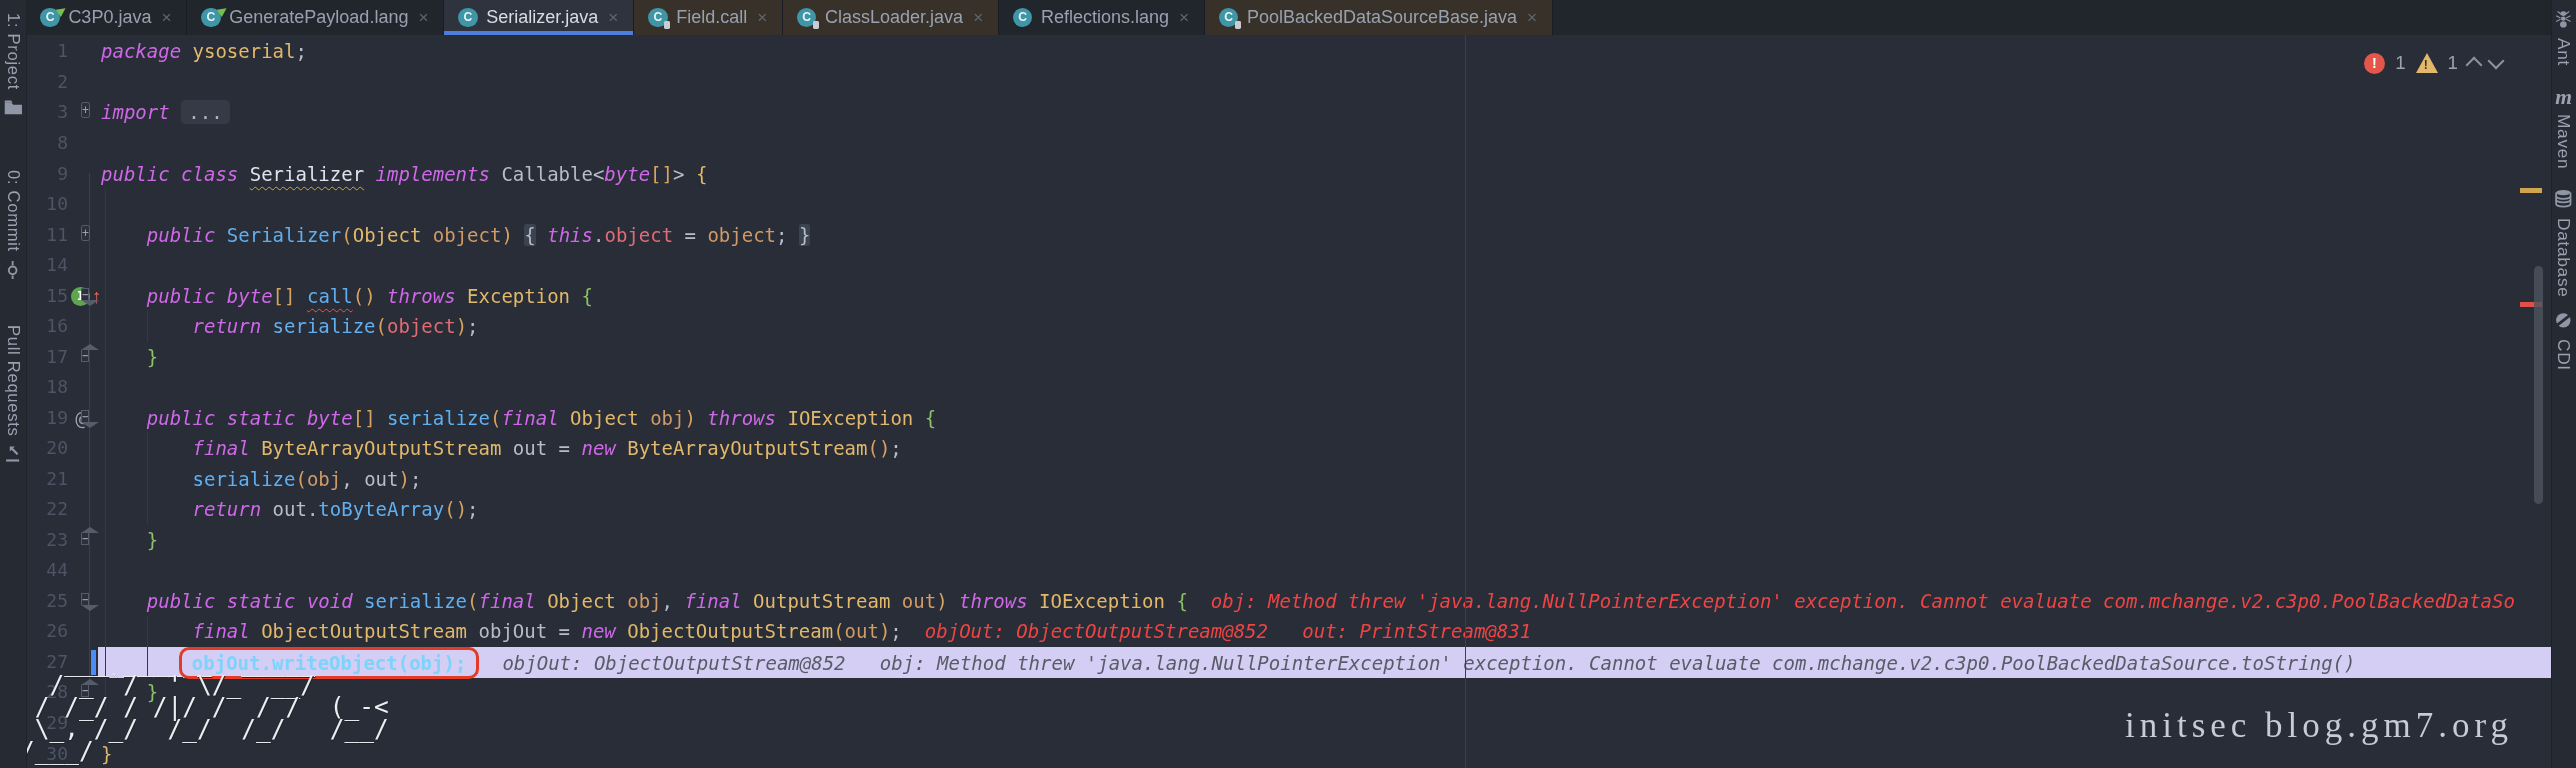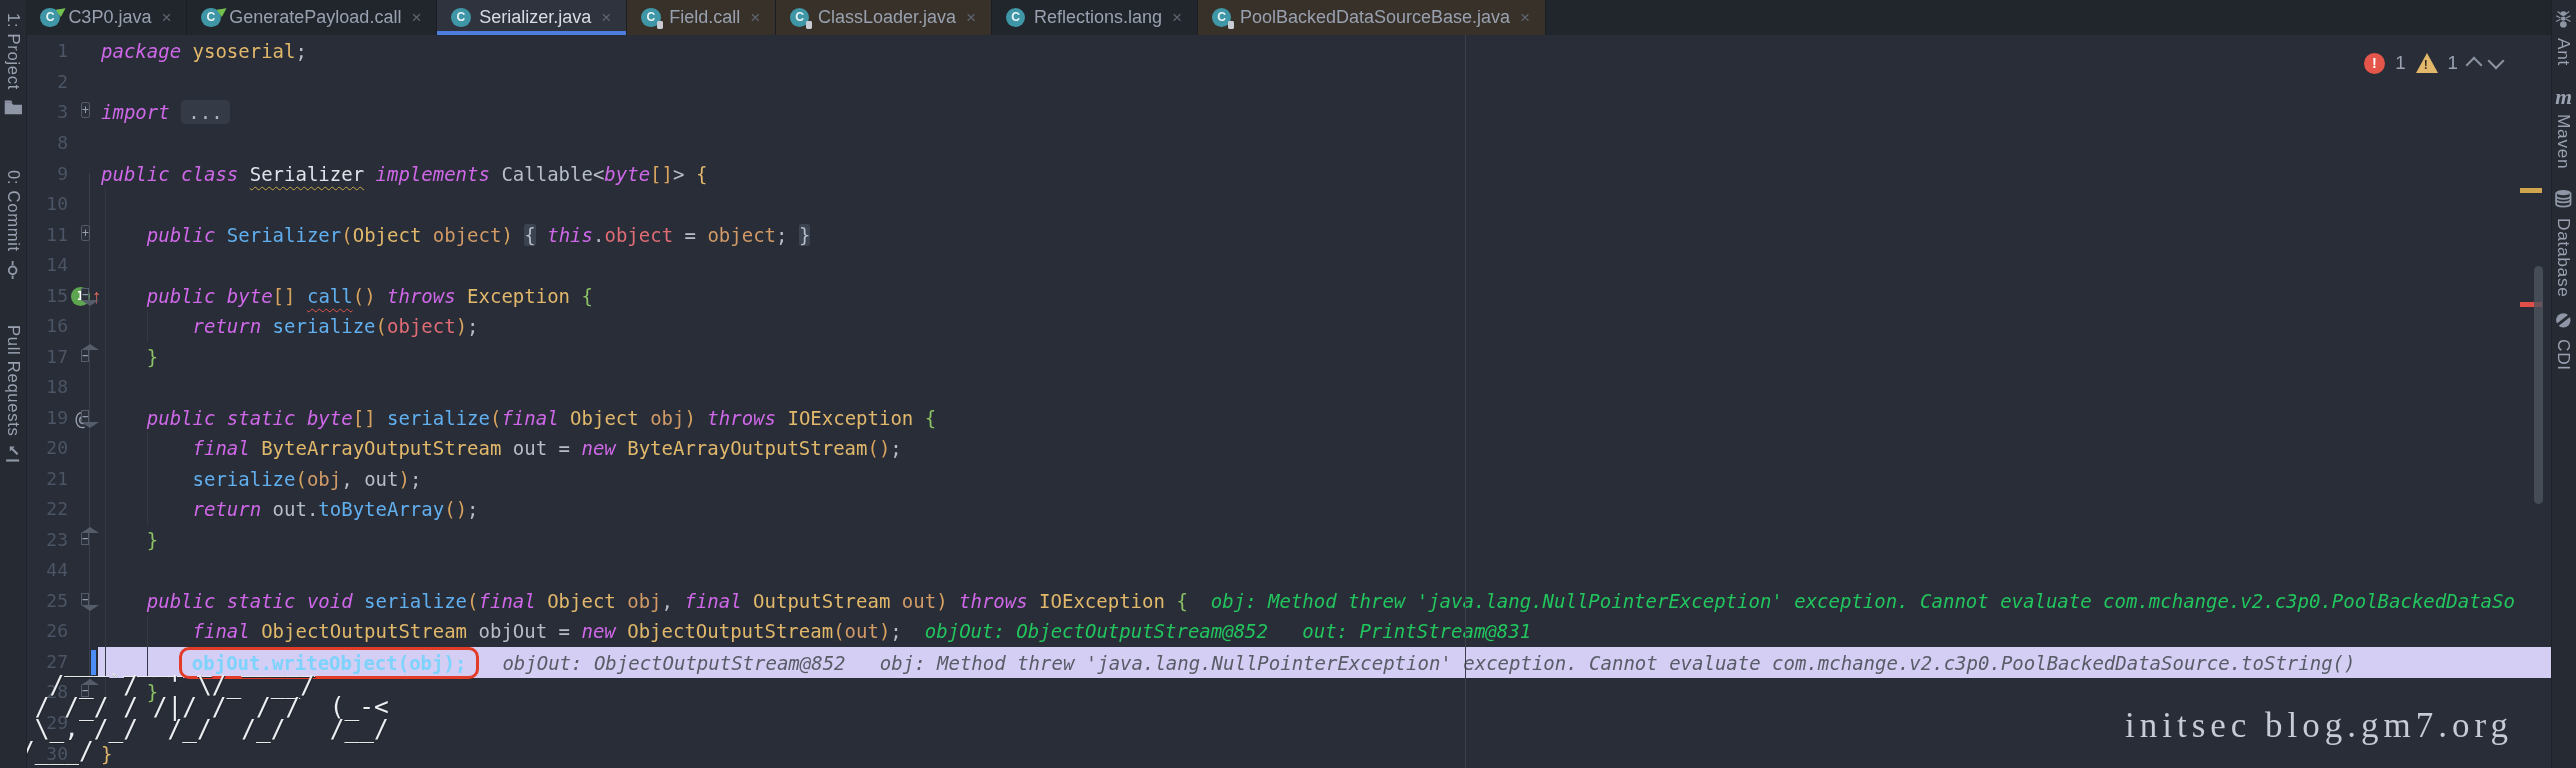--- a/index.html
+++ b/index.html
@@ -70,21 +70,21 @@
   .fd{color:#e06c75;}
   .pm{color:#d19a66;}
   .pl{color:#b6bdc9;}
   .pn{color:#d8a35f;}
   .brg{color:#8cc265;}
   .bry{color:#e2b86b;}
   .hlb{color:#b6bdc9;background:#3c4350;border-radius:2.2px;}
   .chip{color:#aeb5c0;background:#343b46;border-radius:4.3px;padding:1.4px 7.2px;}
   .dk{color:#7dd3fc;font-weight:bold;font-style:normal;}
   .redbox{border:3.6px solid #e23c28;border-radius:10px;padding:0.7px 10px;margin-left:-13.7px;display:inline-block;line-height:24.5px;}
-  .hint{color:#22c55e;font-style:italic;margin-left:23px;}
+  .hint{color:#ef4444;font-style:italic;margin-left:23px;}
   .row.hl .hint{color:#585c66;}
 
   .vguide{position:absolute;width:1.4px;background:#343a45;z-index:2;}
   #margin-guide{position:absolute;left:1439px;top:0;bottom:0;width:1.4px;background:#3a3f4a;z-index:2;}
 
   
   #inspections{position:absolute;right:50px;top:17.3px;display:flex;align-items:center;gap:10px;z-index:6;}
   .err-circ{width:21.6px;height:21.6px;border-radius:50%;background:#e45649;color:#fff;font-weight:bold;
             font-size:14.4px;display:flex;align-items:center;justify-content:center;}
   .insp-count{color:#9aa2b1;font-size:18.7px;}
@@ -141,21 +141,21 @@
         <span class="run-ovl">▶</span>
       </span>
       <span>C3P0.java</span>
       <span class="tab-close">×</span>
     </div>
     <div class="tab">
       <span class="cicon-wrap">
         <span class="cicon">C</span>
         <span class="run-ovl">▶</span>
       </span>
-      <span>GeneratePayload.call</span>
+      <span>GeneratePayload.lang</span>
       <span class="tab-close">×</span>
     </div>
     <div class="tab active">
       <span class="cicon-wrap">
         <span class="cicon">C</span>
       </span>
       <span>Serializer.java</span>
       <span class="tab-close">×</span>
     </div>
     <div class="tab library">

